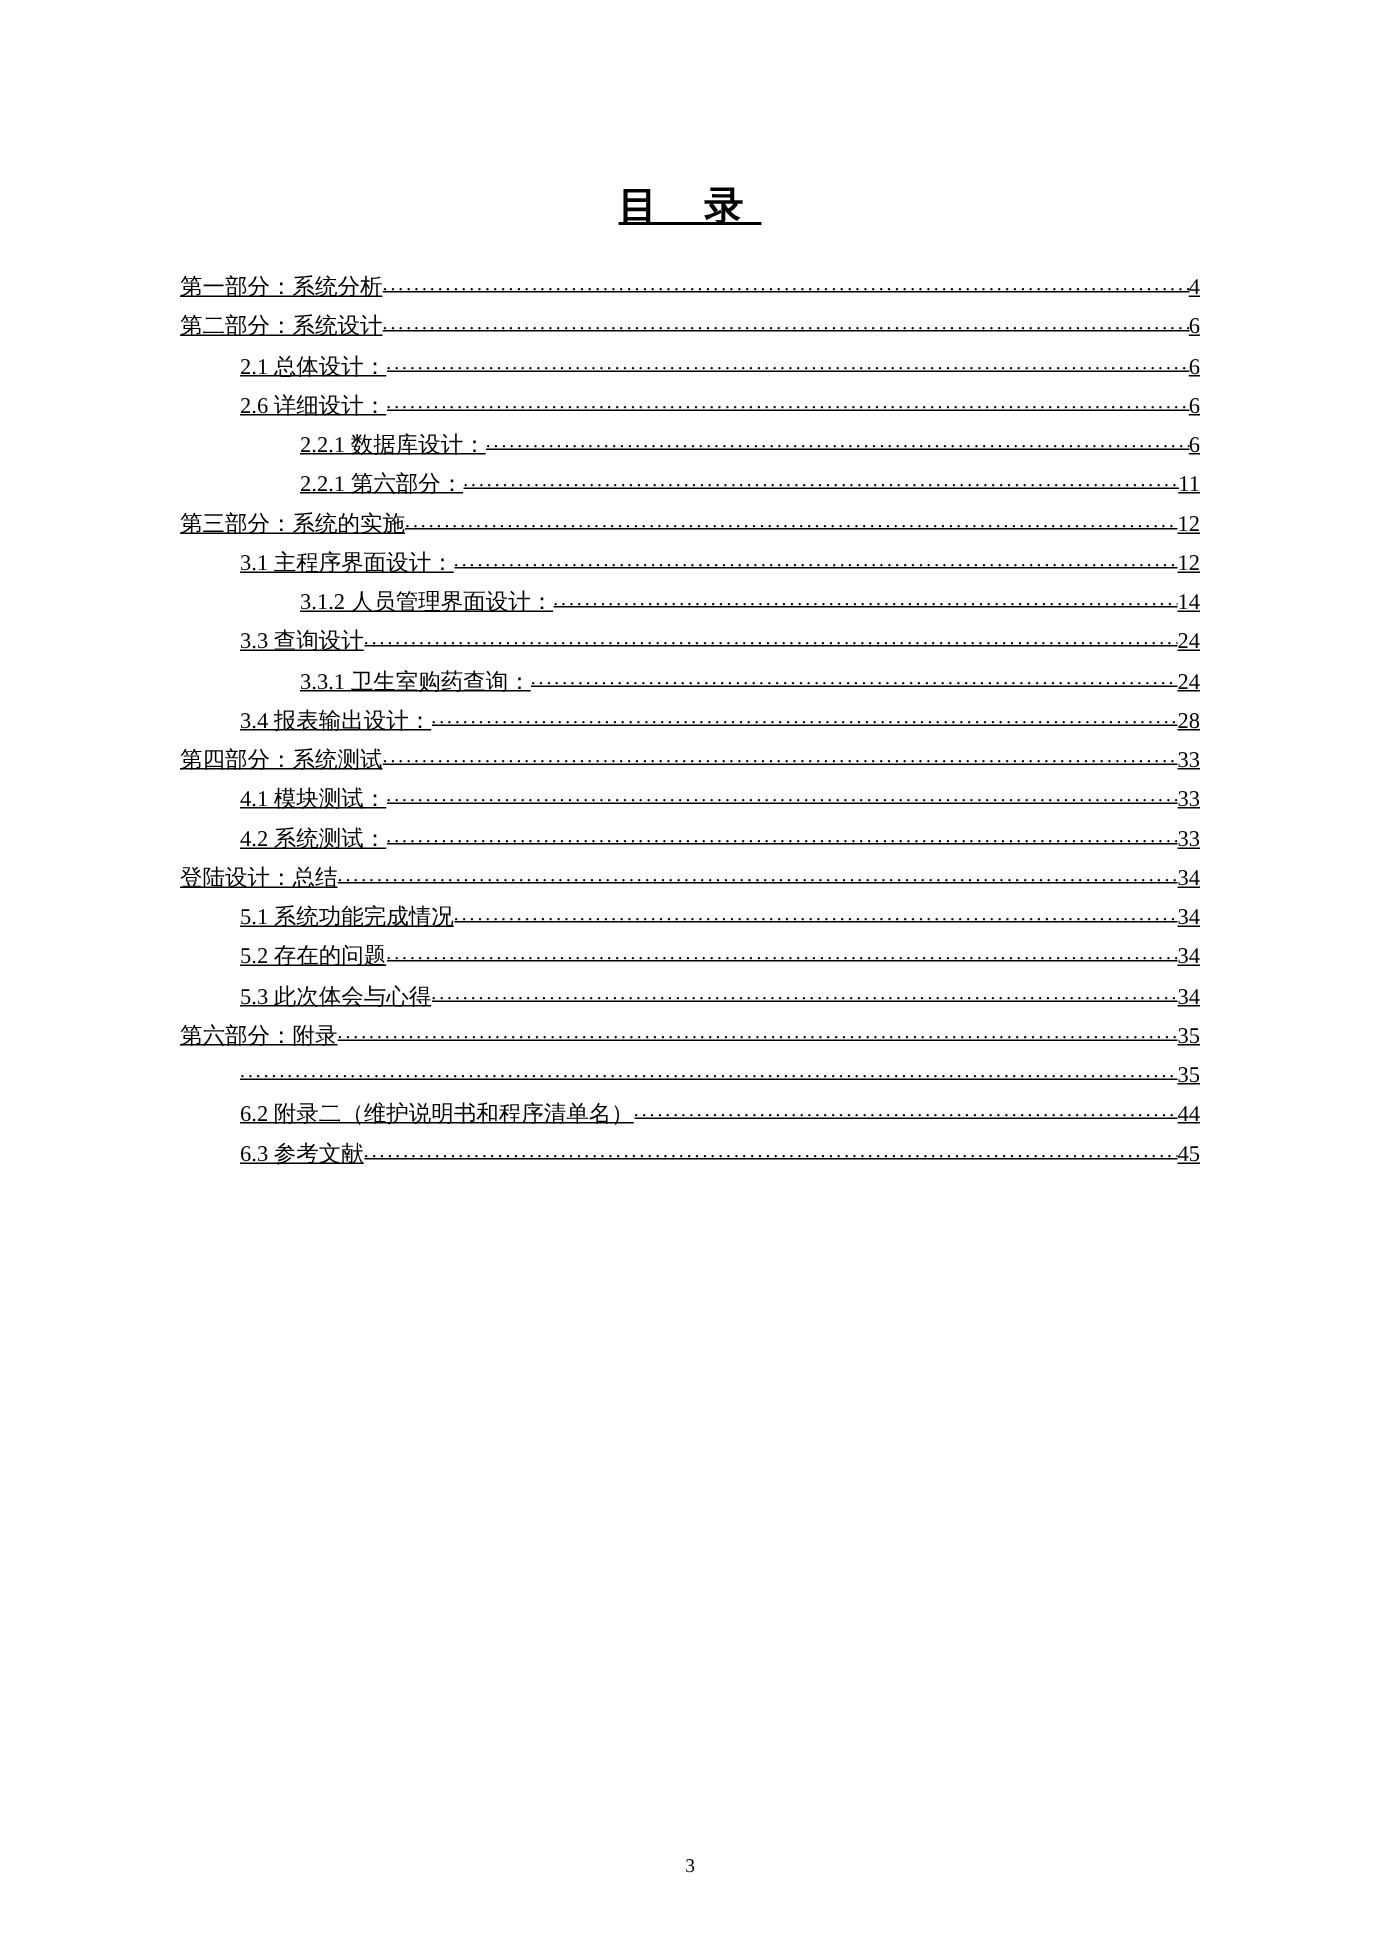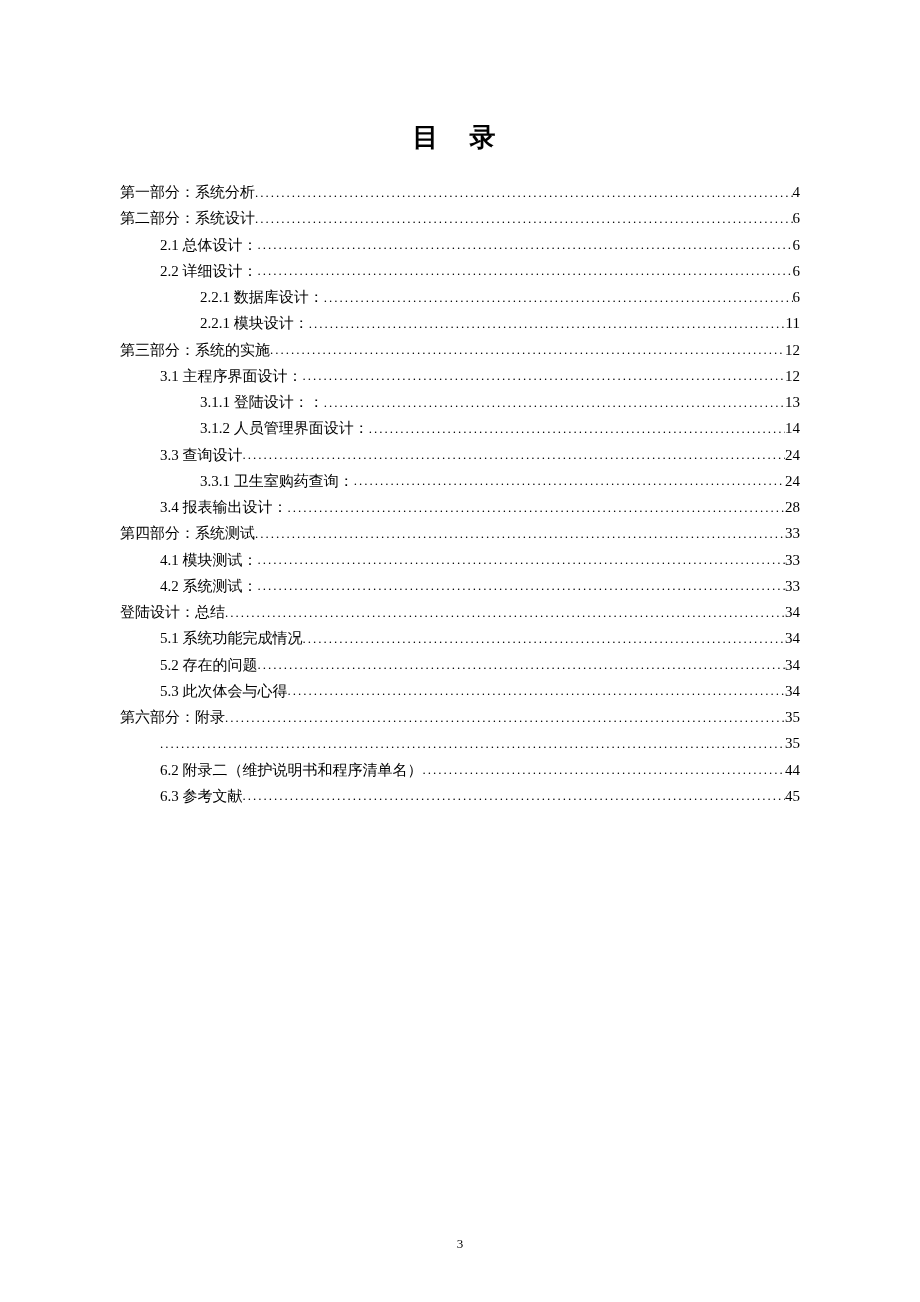--- a/index.html
+++ b/index.html
@@ -7,32 +7,33 @@
       width: 920px;
       height: 1302px;
       background: #fff;
       font-family: "SimSun", "宋体", serif;
       font-size: 15px;
       color: #000;
       position: relative;
     }
     .page {
       padding: 120px 120px 0 120px;
+      text-decoration: underline;
     }
     .title {
       text-align: center;
       font-size: 26px;
       font-weight: bold;
       letter-spacing: 12px;
       margin-bottom: 24px;
       font-family: "SimHei", "黑体", sans-serif;
     }
     .toc-entry {
       display: flex;
-      align-items: flex-end;
+      align-items: flex-start;
       line-height: 1.75;
       white-space: nowrap;
     }
     .toc-text { flex: 0 0 auto; }
     .dots {
       flex: 1 1 auto;
       overflow: hidden;
       letter-spacing: 2px;
       font-size: 13px;
       position: relative;
@@ -68,48 +69,43 @@
         <span class="toc-text">第二部分：系统设计</span>
         <span class="dots"></span>
         <span class="pg">6</span>
       </div>
       <div class="toc-entry indent-1">
         <span class="toc-text">2.1 总体设计：</span>
         <span class="dots"></span>
         <span class="pg">6</span>
       </div>
       <div class="toc-entry indent-1">
-        <span class="toc-text">2.2 详细设计：</span>
+        <span class="toc-text">2.6 详细设计：</span>
         <span class="dots"></span>
         <span class="pg">6</span>
       </div>
       <div class="toc-entry indent-2">
         <span class="toc-text">2.2.1 数据库设计：</span>
         <span class="dots"></span>
         <span class="pg">6</span>
       </div>
       <div class="toc-entry indent-2">
-        <span class="toc-text">2.2.1 模块设计：</span>
+        <span class="toc-text">2.2.1 第六部分：</span>
         <span class="dots"></span>
         <span class="pg">11</span>
       </div>
       <div class="toc-entry indent-0">
         <span class="toc-text">第三部分：系统的实施</span>
         <span class="dots"></span>
         <span class="pg">12</span>
       </div>
       <div class="toc-entry indent-1">
         <span class="toc-text">3.1 主程序界面设计：</span>
         <span class="dots"></span>
         <span class="pg">12</span>
-      </div>
-      <div class="toc-entry indent-2">
-        <span class="toc-text">3.1.1 登陆设计：：</span>
-        <span class="dots"></span>
-        <span class="pg">13</span>
       </div>
       <div class="toc-entry indent-2">
         <span class="toc-text">3.1.2 人员管理界面设计：</span>
         <span class="dots"></span>
         <span class="pg">14</span>
       </div>
       <div class="toc-entry indent-1">
         <span class="toc-text">3.3 查询设计</span>
         <span class="dots"></span>
         <span class="pg">24</span>

